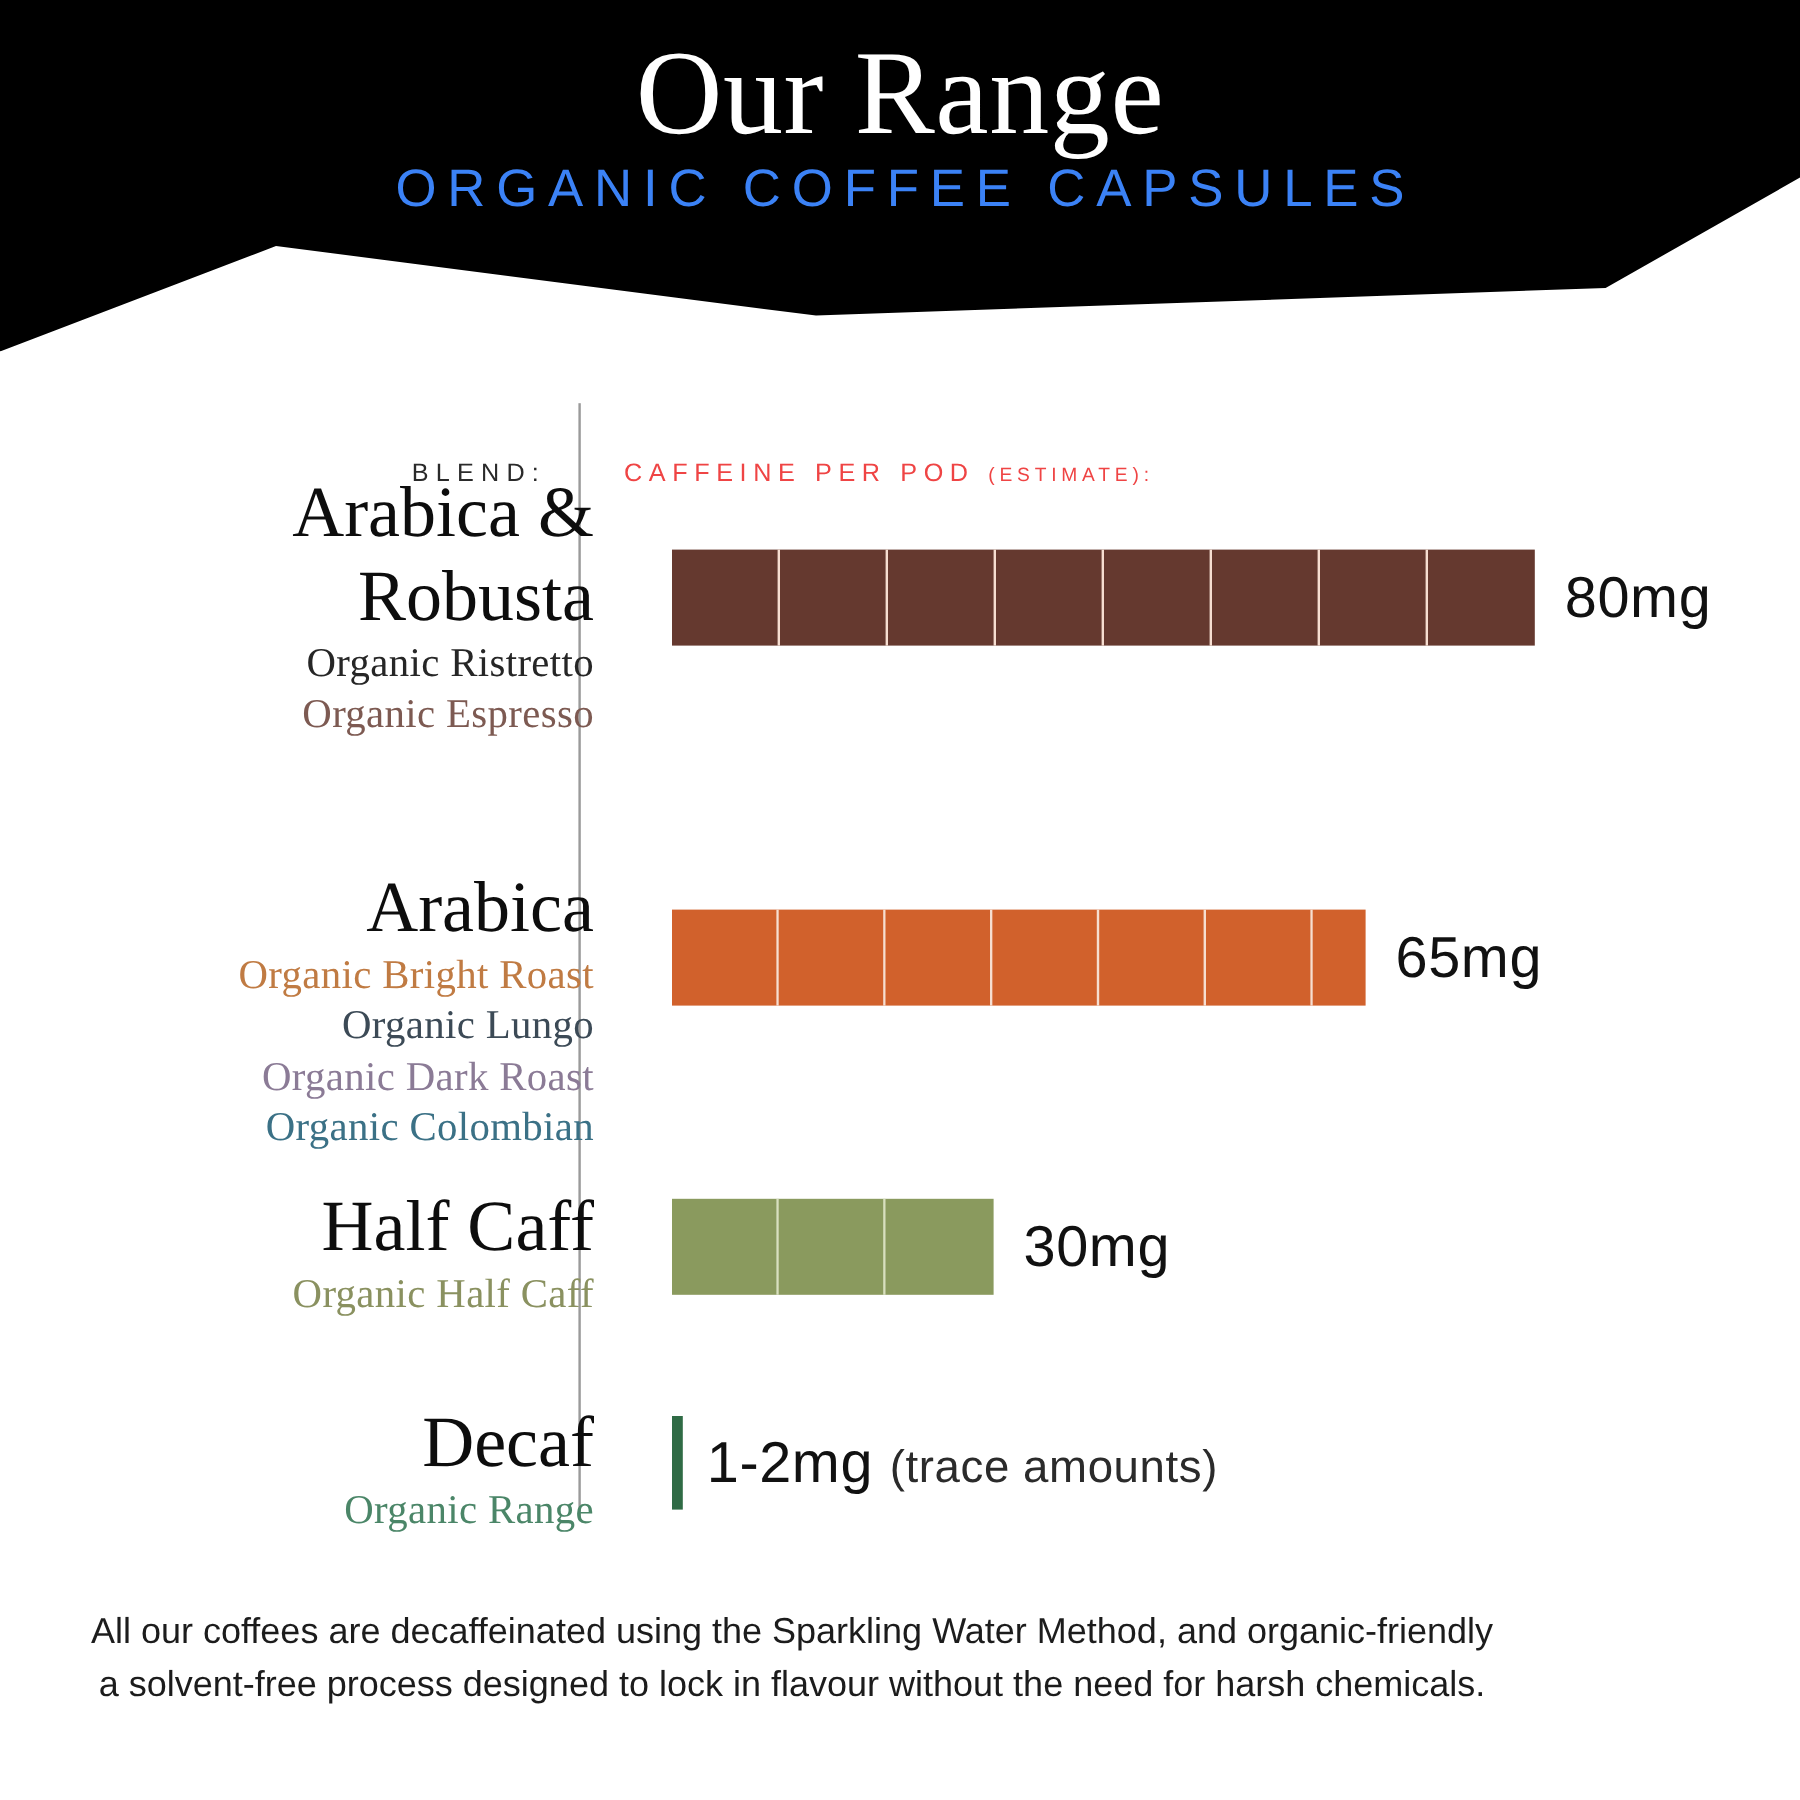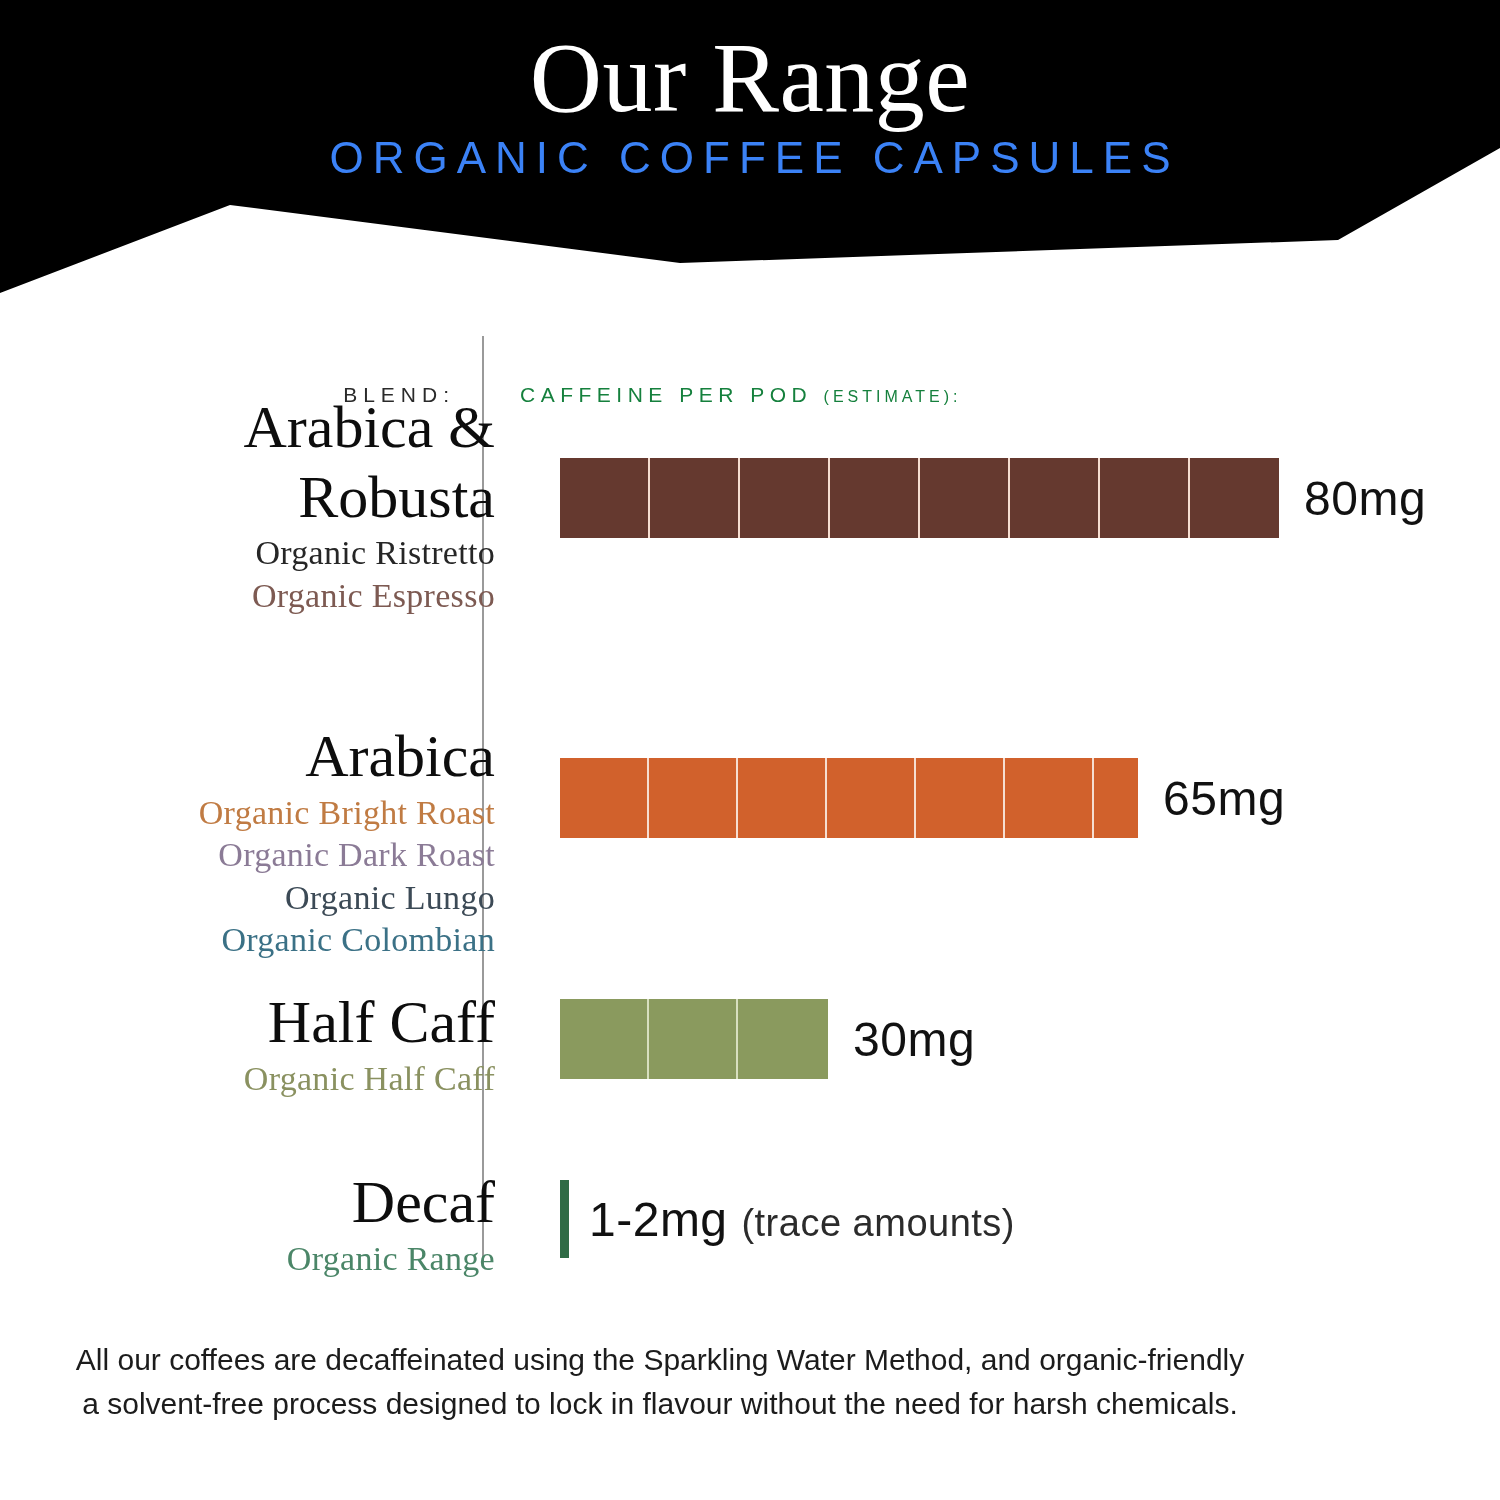--- a/index.html
+++ b/index.html
@@ -70,21 +70,21 @@
     letter-spacing: 6px;
     color: #2a2a2a;
     font-weight: 400;
   }
   .caffeine-head {
     position: absolute;
     left: 520px;
     top: 0;
     font-size: 21px;
     letter-spacing: 5.5px;
-    color: #15803d;
+    color: #ef4444;
     white-space: nowrap;
     font-weight: 400;
   }
   .caffeine-head .small {
     font-size: 16px;
     letter-spacing: 4px;
   }
 
   
   .divider {
@@ -220,22 +220,22 @@
         <div class="seg" style="width:89px;background:#65392f;"></div>
       </div>
       <div class="bar-value">80mg</div>
     </div>
   </div>
 
   <div class="row" style="top:0;">
     <div class="labels" style="top:722px;">
       <div class="blend-name">Arabica</div>
       <div class="variant" style="color:#c07b43;">Organic Bright Roast</div>
+      <div class="variant" style="color:#3c4a56;">Organic Lungo</div>
       <div class="variant" style="color:#8b7b96;">Organic Dark Roast</div>
-      <div class="variant" style="color:#3c4a56;">Organic Lungo</div>
       <div class="variant" style="color:#3b7186;">Organic Colombian</div>
     </div>
     <div class="bar-wrap" style="top:758px;">
       <div class="bar">
         <div class="seg" style="width:89px;background:#d1612c;"></div>
         <div class="seg" style="width:89px;background:#d1612c;"></div>
         <div class="seg" style="width:89px;background:#d1612c;"></div>
         <div class="seg" style="width:89px;background:#d1612c;"></div>
         <div class="seg" style="width:89px;background:#d1612c;"></div>
         <div class="seg" style="width:89px;background:#d1612c;"></div>

